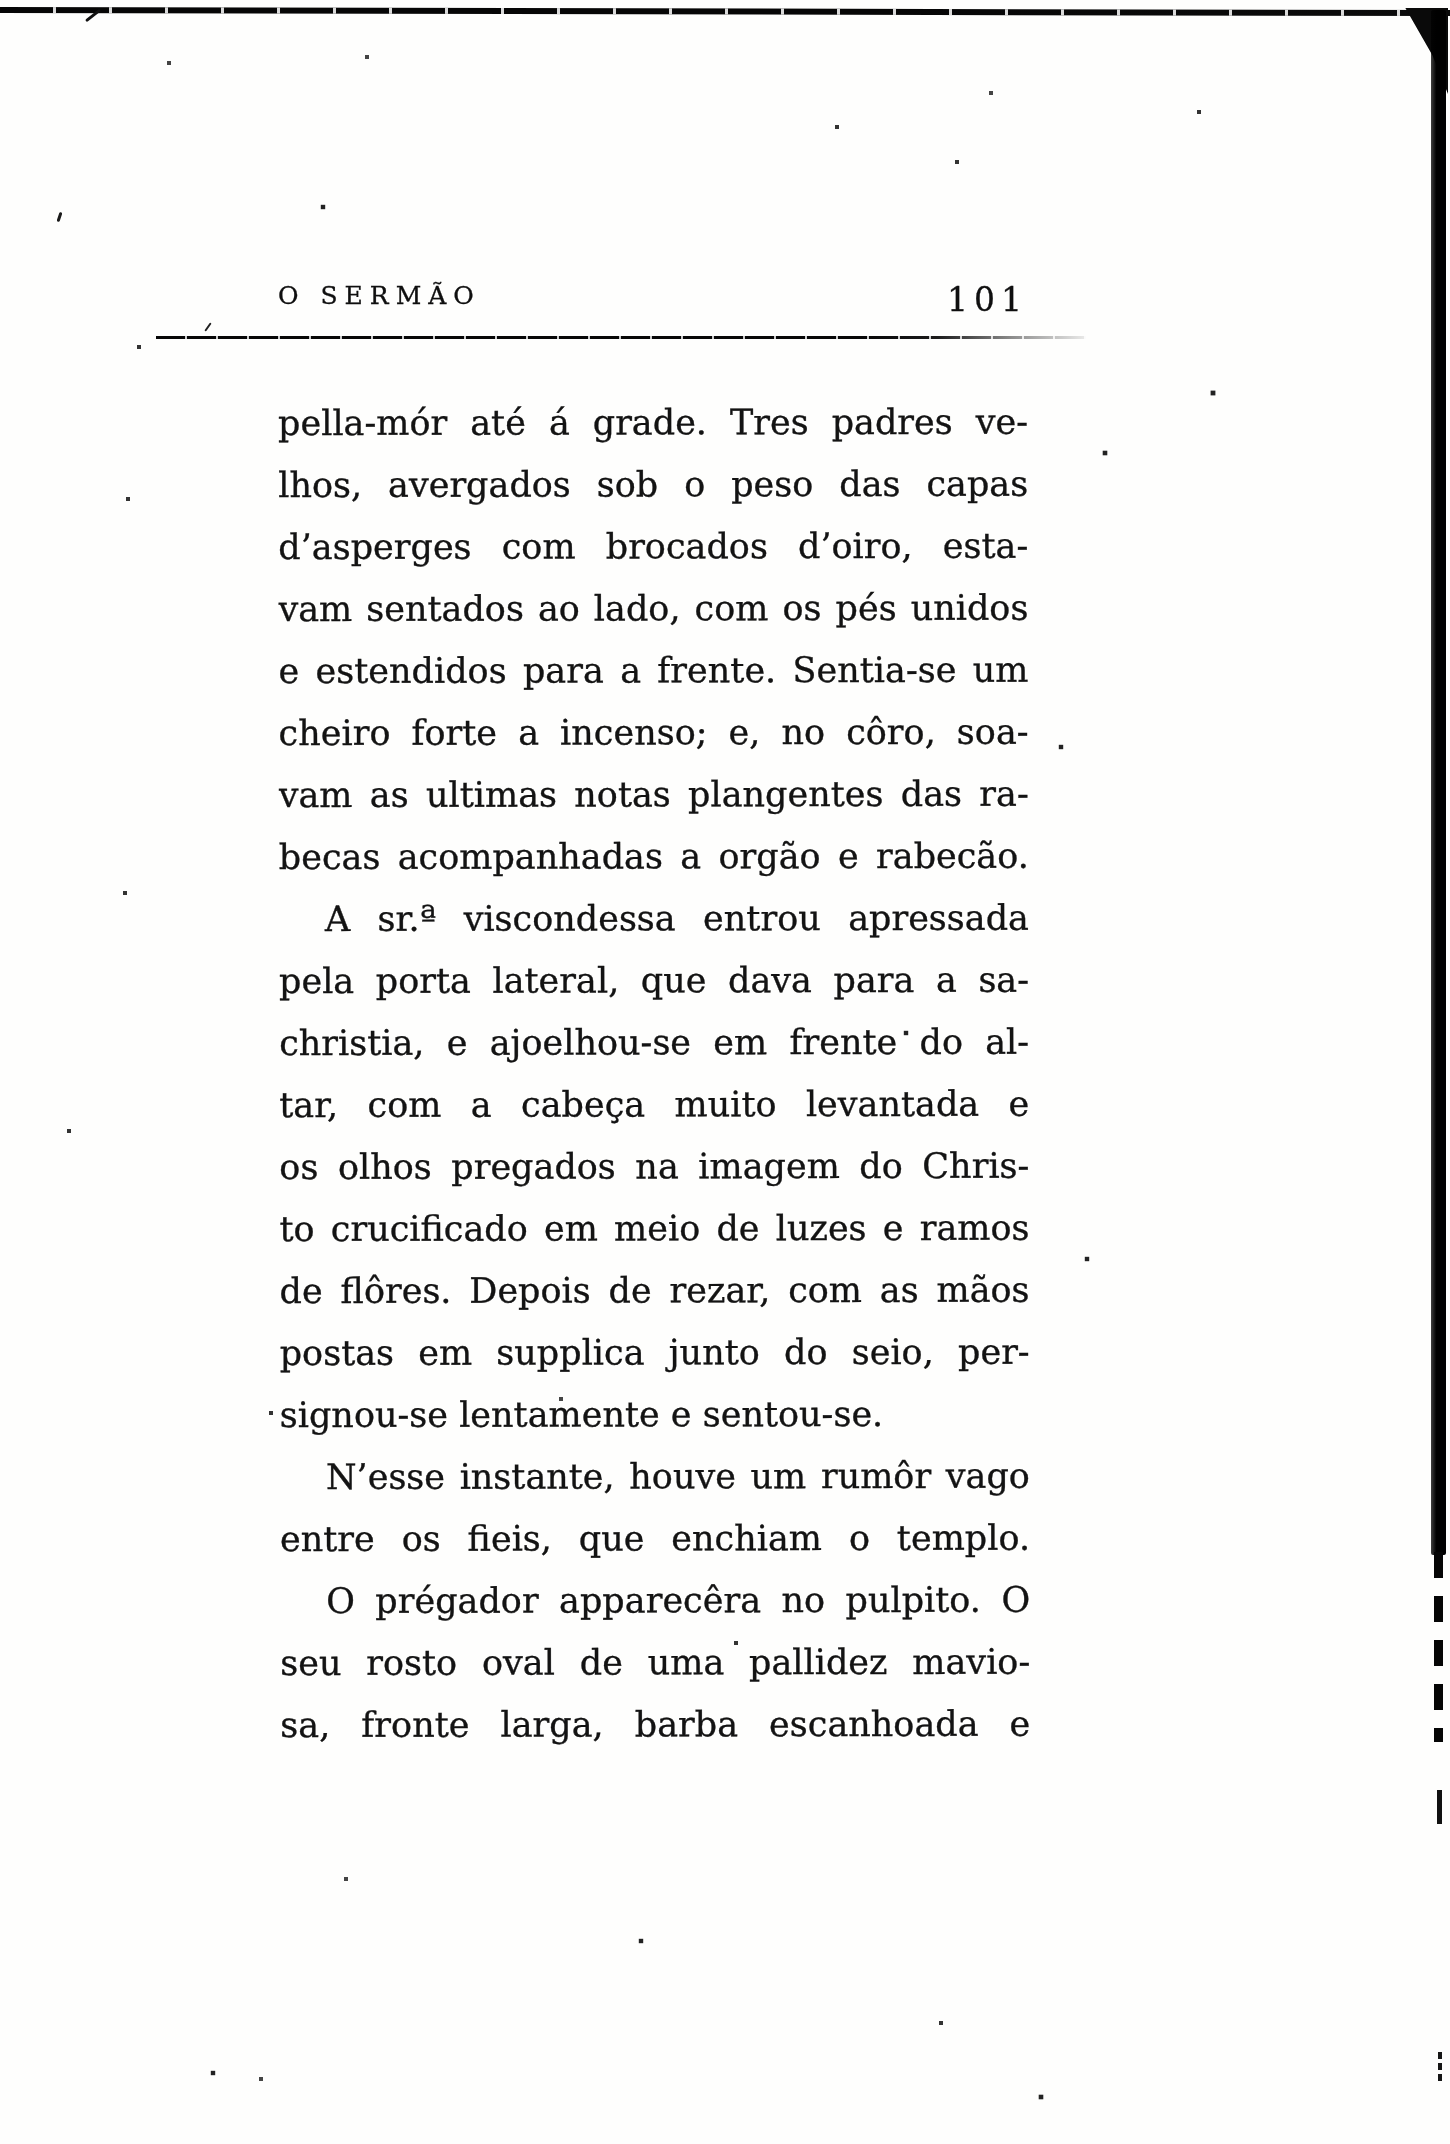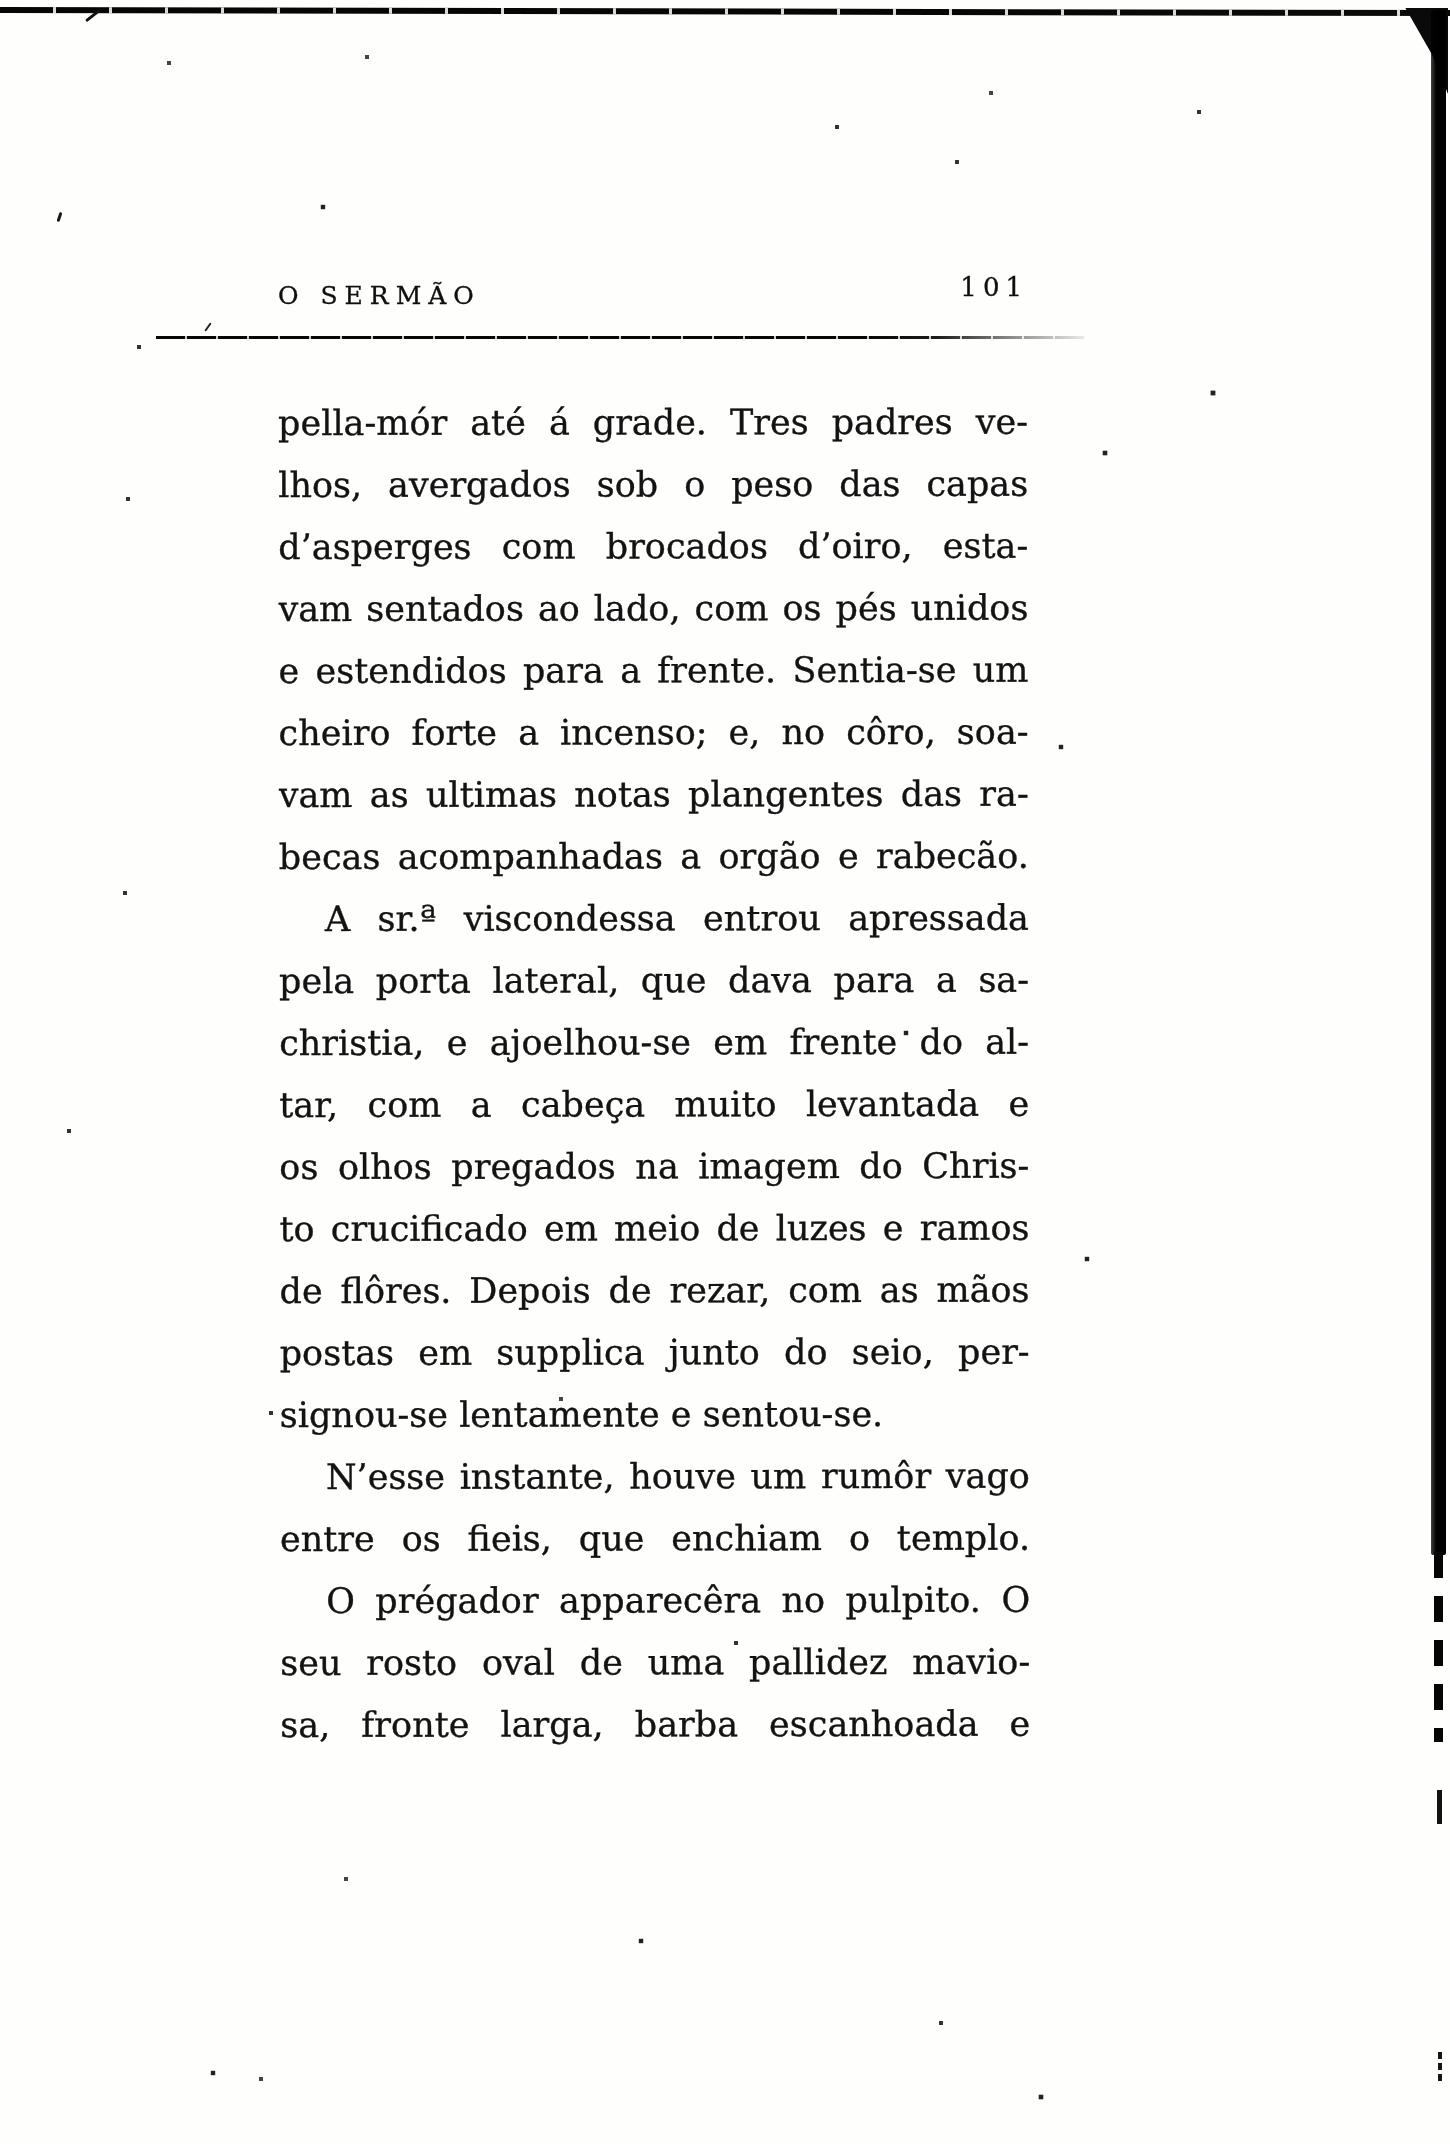--- a/index.html
+++ b/index.html
@@ -81,22 +81,22 @@
   }
 
   
   .header{position:absolute;left:278px;top:272px;width:750px;height:42px;}
   .running-head{
     position:absolute;left:0;top:9px;width:100%;text-align:left;
     font-size:25px;letter-spacing:7px;color:#0f0f0f;
     -webkit-text-stroke:.3px #0f0f0f;
   }
   .page-number{
-    position:absolute;right:0;top:0;
-    font-size:26px;letter-spacing:6px;color:#0f0f0f;
+    position:absolute;right:0;top:8px;
+    font-size:33px;letter-spacing:6px;color:#0f0f0f;
     -webkit-text-stroke:.3px #0f0f0f;
   }
   .header-rule{
     position:absolute;left:156px;top:336px;width:930px;height:3px;
     background:
       repeating-linear-gradient(90deg, rgba(255,255,255,0) 0 29px, rgba(255,255,255,.8) 29px 31px),
       linear-gradient(90deg,#070707 0 76%,#1c1c1c 84%,rgba(0,0,0,.45) 92%,rgba(0,0,0,.08) 100%);
   }
 
   

